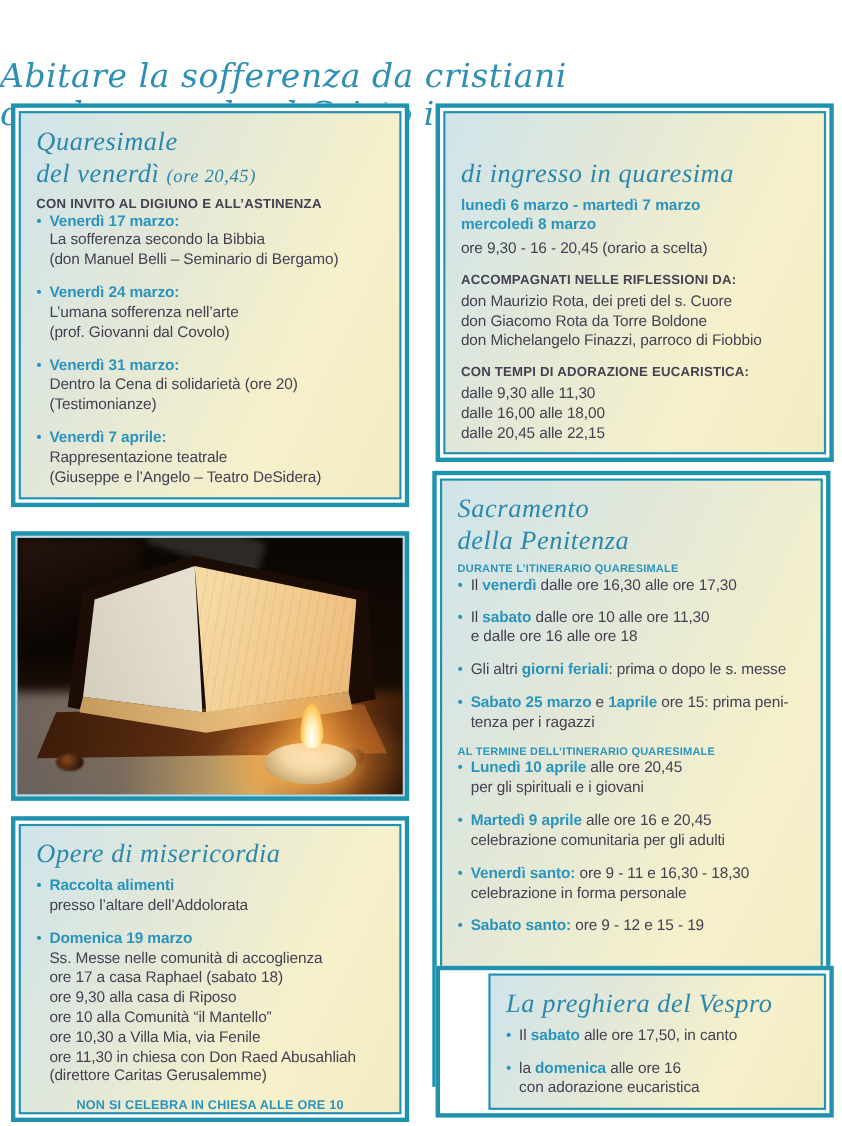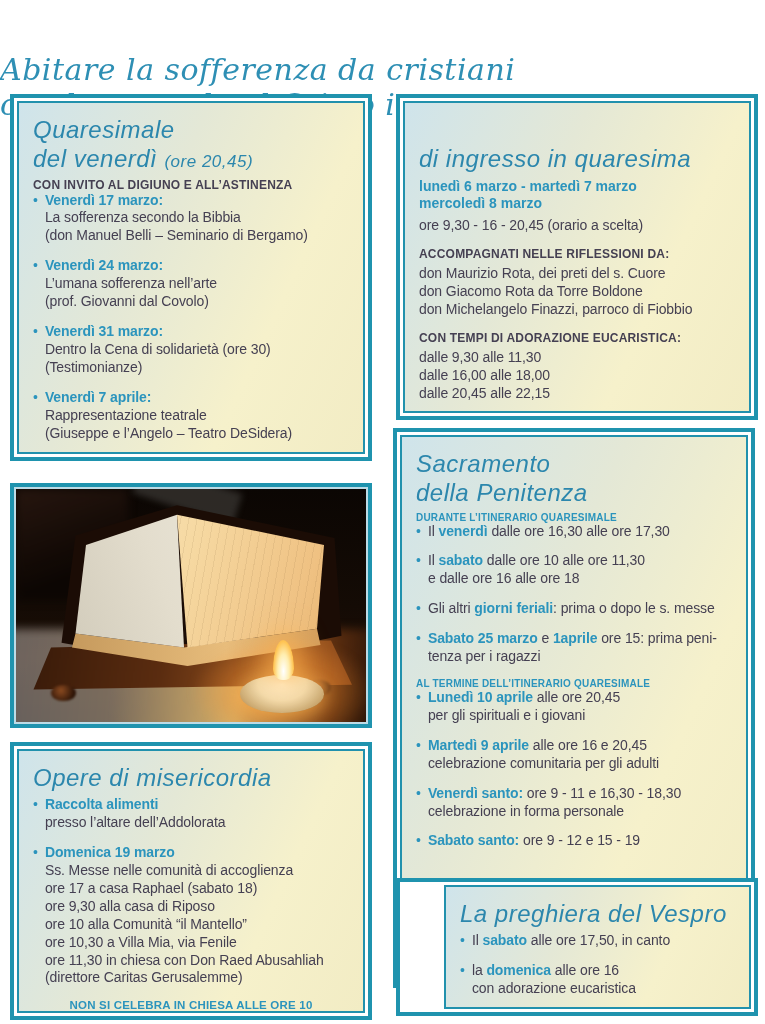--- a/index.html
+++ b/index.html
@@ -25,21 +25,21 @@
     padding:10px 14px;overflow:hidden;
   }
   .pos-quaresimale{left:10px;top:94px;width:362px;height:367px;}
   .pos-photo{left:10px;top:483px;width:362px;height:245px;}
   .pos-opere{left:10px;top:742px;width:362px;height:278px;}
   .pos-esercizi{left:396px;top:94px;width:362px;height:326px;}
   .pos-sacramento{left:393px;top:428px;width:362px;height:560px;}
   .pos-vespro{left:396px;top:878px;width:362px;height:138px;padding-left:44px;}
   
   .h{
-    font-family:Liberation Sans, sans-serif;font-style:italic;font-weight:normal;
+    font-family:Liberation Serif, serif;font-style:italic;font-weight:normal;
     color:#2c87ad;font-size:24px;line-height:1.22;letter-spacing:0.5px;
     margin:2px 0 4px 0;
   }
   .h-small{font-size:17px;}
   
   .seg-plain{color:#454052;}
   .seg-accent{color:#2b94bd;font-weight:bold;}
   .label-dark{
     color:#454052;font-weight:bold;font-size:12px;letter-spacing:0.2px;
   }
@@ -135,21 +135,21 @@
         <div class="item-body">
           <span class="seg-accent">Venerdì 24 marzo:</span><br>
           <span class="seg-plain">L’umana sofferenza nell’arte</span><br>
           <span class="seg-plain">(prof. Giovanni dal Covolo)</span>
         </div>
       </li>
       <li>
         <span class="bullet">•</span>
         <div class="item-body">
           <span class="seg-accent">Venerdì 31 marzo:</span><br>
-          <span class="seg-plain">Dentro la Cena di solidarietà (ore 30)</span><br>
+          <span class="seg-plain">Dentro la Cena di solidarietà (ore 20)</span><br>
           <span class="seg-plain">(Testimonianze)</span>
         </div>
       </li>
       <li>
         <span class="bullet">•</span>
         <div class="item-body">
           <span class="seg-accent">Venerdì 7 aprile:</span><br>
           <span class="seg-plain">Rappresentazione teatrale</span><br>
           <span class="seg-plain">(Giuseppe e l’Angelo – Teatro DeSidera)</span>
         </div>

